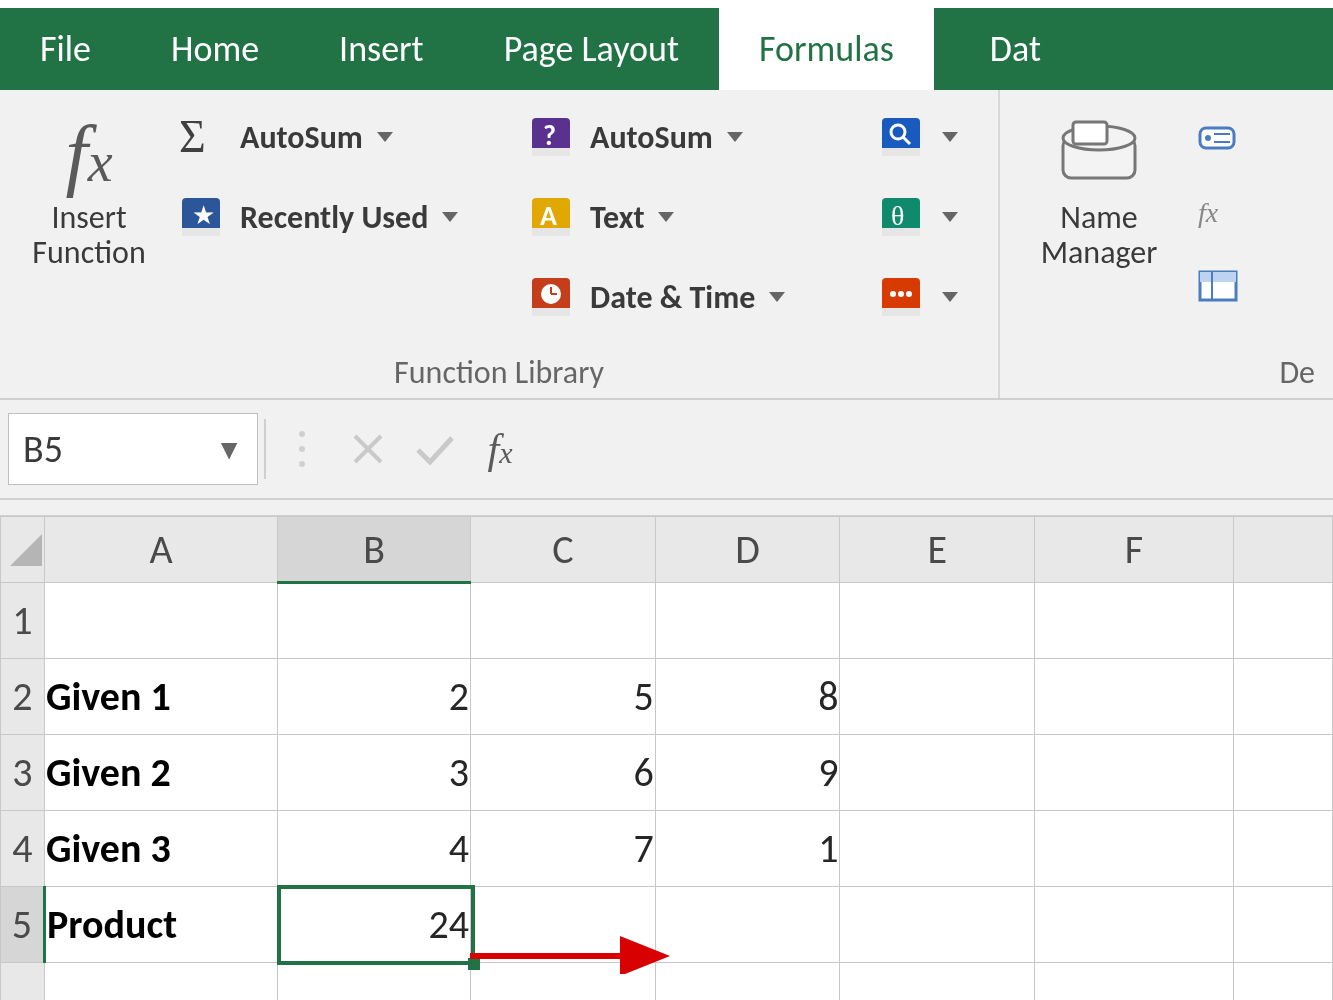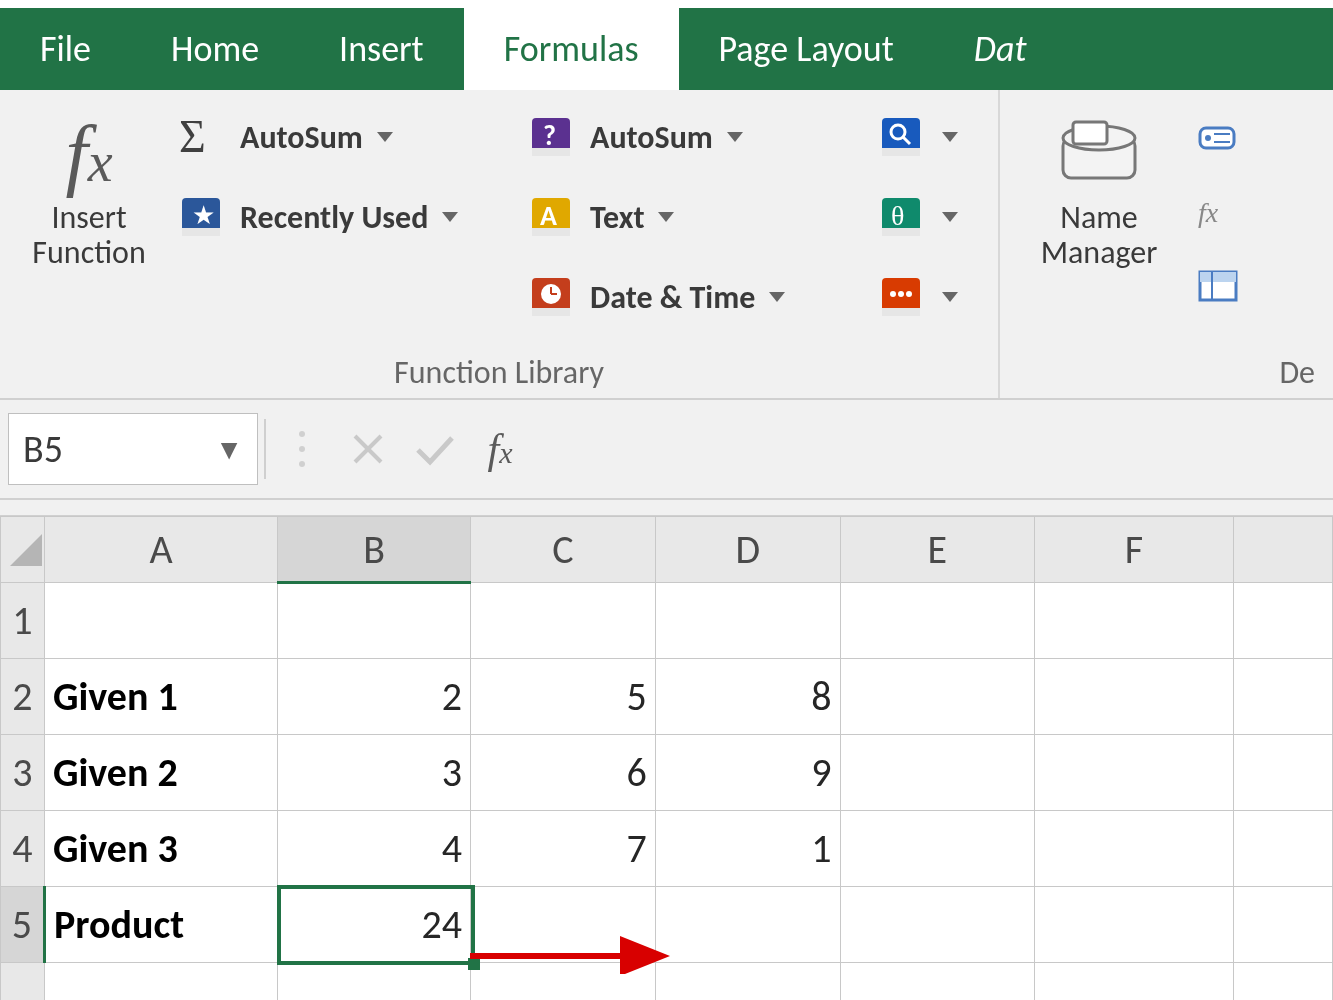--- a/index.html
+++ b/index.html
@@ -26,21 +26,21 @@
     justify-content: center;
     padding: 0 40px;
     color: #fff;
     font-size: 36px;
     cursor: pointer;
   }
   .tab.active {
     background: #fff;
     color: #217346;
   }
-  .tab.partial { padding: 0 20px 0 40px; font-style: italic; }
+  .tab.partial { padding: 0 20px 0 56px; }
 
   
   .ribbon {
     display: flex;
     background: #f1f1f1;
     border-bottom: 2px solid #d0d0d0;
     height: 310px;
   }
   .ribbon-group {
     display: flex;
@@ -159,21 +159,21 @@
   }
   table.sheet th {
     background:#e8e8e8; color:#4a4a4a;
     font-weight:normal;
     text-align:center;
   }
   .corner { width:42px; height:66px; background:#e2e2e2; }
   .corner svg { display:block; margin-left:auto; margin-top:auto; }
   th.colh { height:66px; }
   th.rowh { width:42px; text-align:center; }
-  td.cell { padding:0 8px; }
+  td.cell { padding:0 1px; }
   td.left { text-align:left; }
   td.right { text-align:right; }
   td.bold { font-weight:700; color:#000; }
   tr.datarow td, tr.datarow th { height:76px; }
 
   .colh.sel { background:#d6d6d6; border-bottom:3px solid #217346; }
   .rowh.sel { background:#d6d6d6; border-right:3px solid #217346; }
 
   .sel-outline {
     position:absolute;
@@ -190,22 +190,22 @@
     pointer-events:none;
   }
 </style>
 </head>
 <body>
 
 <div class="tabs">
   <div class="tab">File</div>
   <div class="tab">Home</div>
   <div class="tab">Insert</div>
+  <div class="tab">Page Layout</div>
   <div class="tab active">Formulas</div>
-  <div class="tab">Page Layout</div>
   <div class="tab partial">Dat</div>
 </div>
 
 <div class="ribbon">
 
   <div class="ribbon-group" style="flex:0 0 1000px;">
     <div class="ribbon-group-body">
 
       <div class="bigbtn">
         <div class="icon-wrap">

